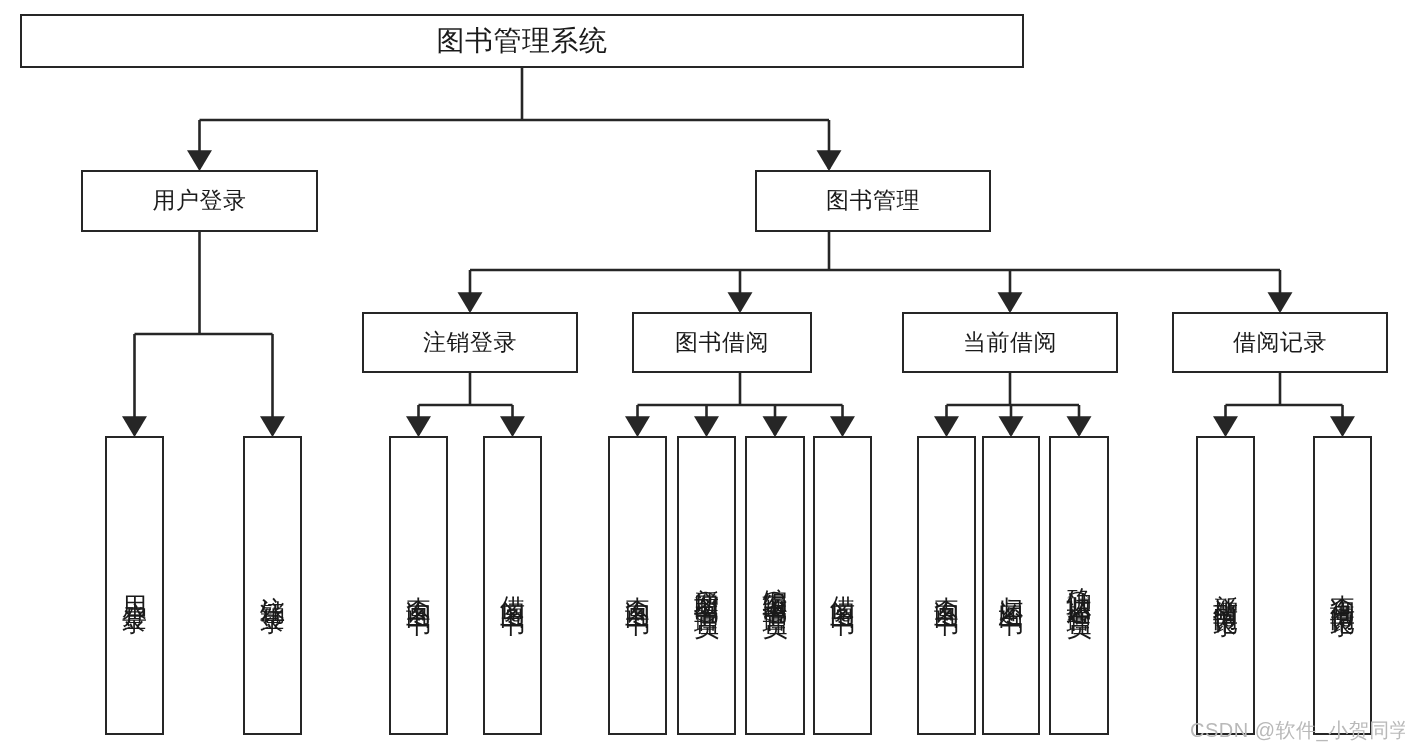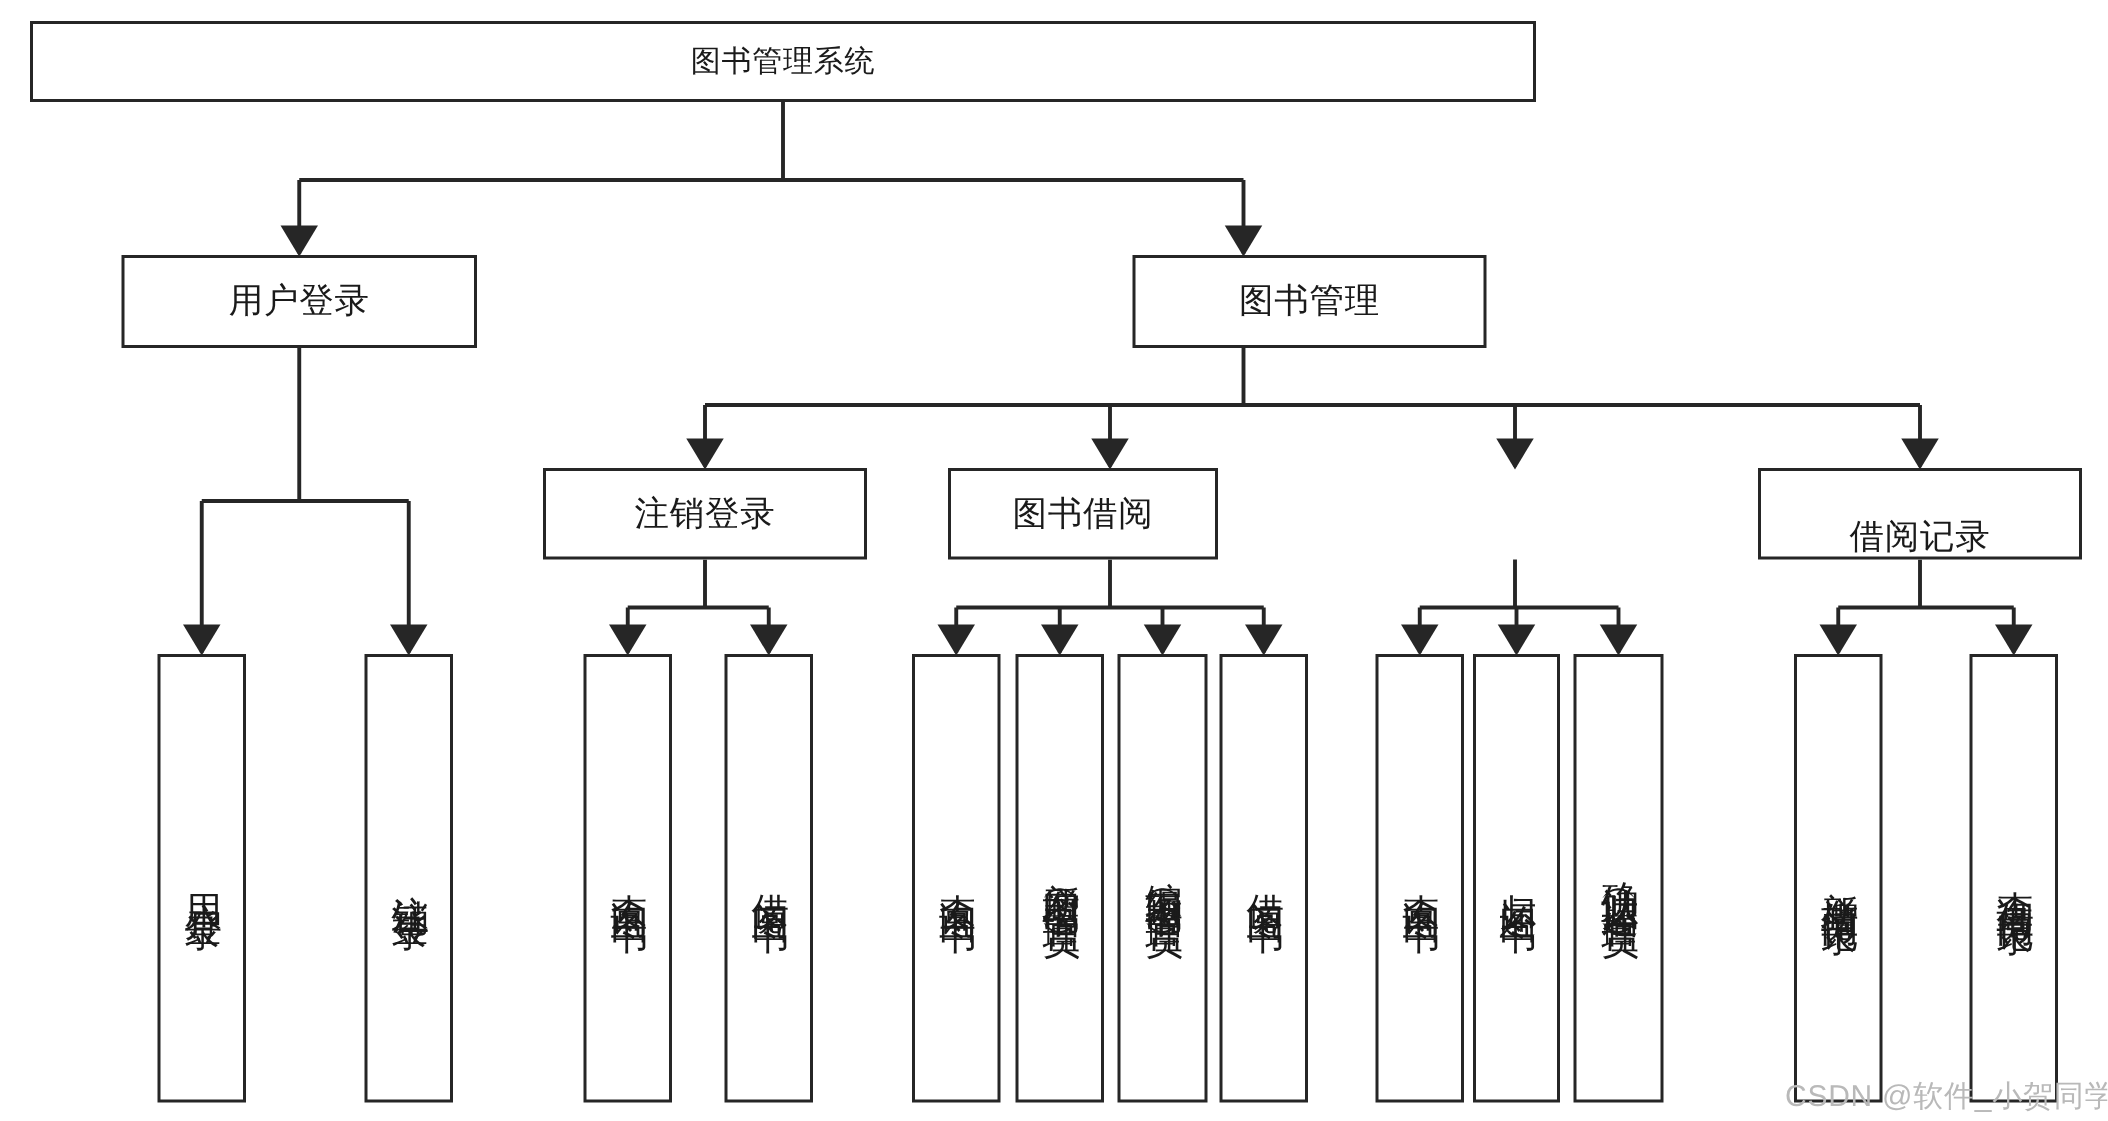--- a/index.html
+++ b/index.html
@@ -41,21 +41,21 @@
     display: block;
     text-align: center;
     line-height: 1.12;
     letter-spacing: 0.5px;
   }
   
   .node.h .label {
     font-size: 23px;
   }
   .node.root .label {
-    font-size: 20px;
+    font-size: 28px;
   }
   
   .node.v {
     align-items: center;
     justify-content: center;
   }
   .node.v .label {
     writing-mode: vertical-rl;
     text-orientation: upright;
     font-size: 25px;
@@ -133,21 +133,24 @@
   <div class="node h" style="left: 711px; top: 170px; width: 236px; height: 62px; margin-left: 44px;">
     <span class="label">图书管理</span>
   </div>
 
   <div class="node h" style="left: 362px; top: 312px; width: 216px; height: 61px;">
     <span class="label">注销登录</span>
   </div>
   <div class="node h" style="left: 632px; top: 312px; width: 180px; height: 61px;">
     <span class="label">图书借阅</span>
   </div>
-  <div class="node h" style="left: 1172px; top: 312px; width: 216px; height: 61px; align-items: flex-end;">
+  <div class="node h" style="left: 902px; top: 312px; width: 216px; height: 61px;">
+    <span class="label">当前借阅</span>
+  </div>
+  <div class="node h" style="left: 1172px; top: 312px; width: 216px; height: 61px;">
     <span class="label">借阅记录</span>
   </div>
 
   <div class="node v" style="left: 105px; top: 436px; width: 59px; height: 299px;">
     <span class="label">用户登录</span>
   </div>
   <div class="node v" style="left: 243px; top: 436px; width: 59px; height: 299px;">
     <span class="label">注销登录</span>
   </div>
 

